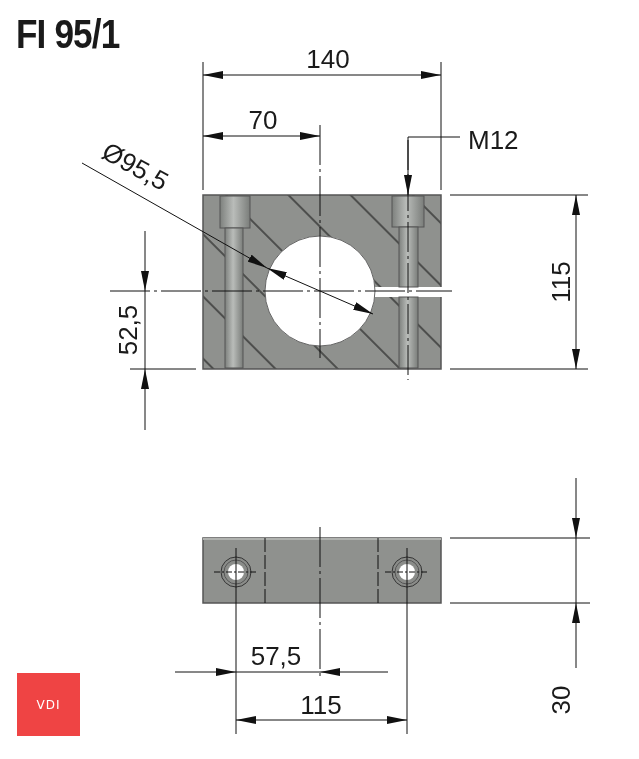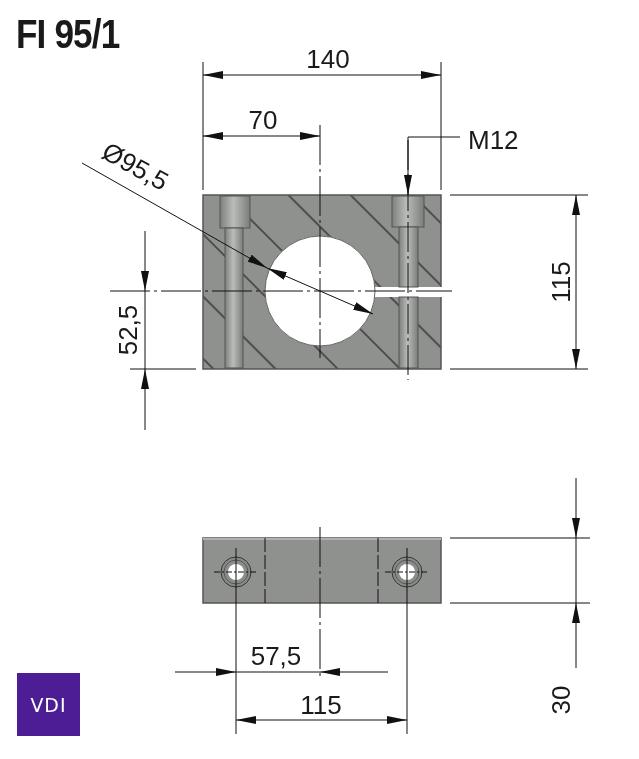--- a/index.html
+++ b/index.html
@@ -1,19 +1,19 @@
 <!DOCTYPE html>
 <html><head>
   <meta charset="utf-8">
   <style>
     html, body { margin: 0; padding: 0; background: #ffffff; }
     body { width: 639px; height: 759px; position: relative; overflow: hidden; font-family: "Liberation Sans", sans-serif; }
     .title { position: absolute; left: 16px; top: 12px; font-family: "Liberation Sans", sans-serif; font-weight: bold; font-size: 40px; color: #1a1a1a; letter-spacing: -1px; transform: scaleX(0.88); transform-origin: left top; }
     svg.drawing { position: absolute; left: 0; top: 0; }
-    .vdi { position: absolute; left: 17px; top: 673px; width: 63px; height: 63px; background: #4c1d95; color: #ffffff; display: flex; align-items: center; justify-content: center; font-family: "DejaVu Sans", sans-serif; font-size: 19px; letter-spacing: 1px; }
+    .vdi { position: absolute; left: 17px; top: 673px; width: 63px; height: 63px; background: #ef4444; color: #ffffff; display: flex; align-items: center; justify-content: center; font-family: "DejaVu Sans", sans-serif; font-size: 12px; letter-spacing: 1px; }
     svg text { font-family: "Liberation Sans", sans-serif; fill: #1a1a1a; }
   </style>
 </head>
 <body>
 
 <div class="title">FI 95/1</div>
 
 <svg class="drawing" width="639" height="759" viewBox="0 0 639 759" xmlns="http://www.w3.org/2000/svg">
   <defs>
     <pattern id="hatch" patternUnits="userSpaceOnUse" width="44" height="44" patternTransform="rotate(-45)">

